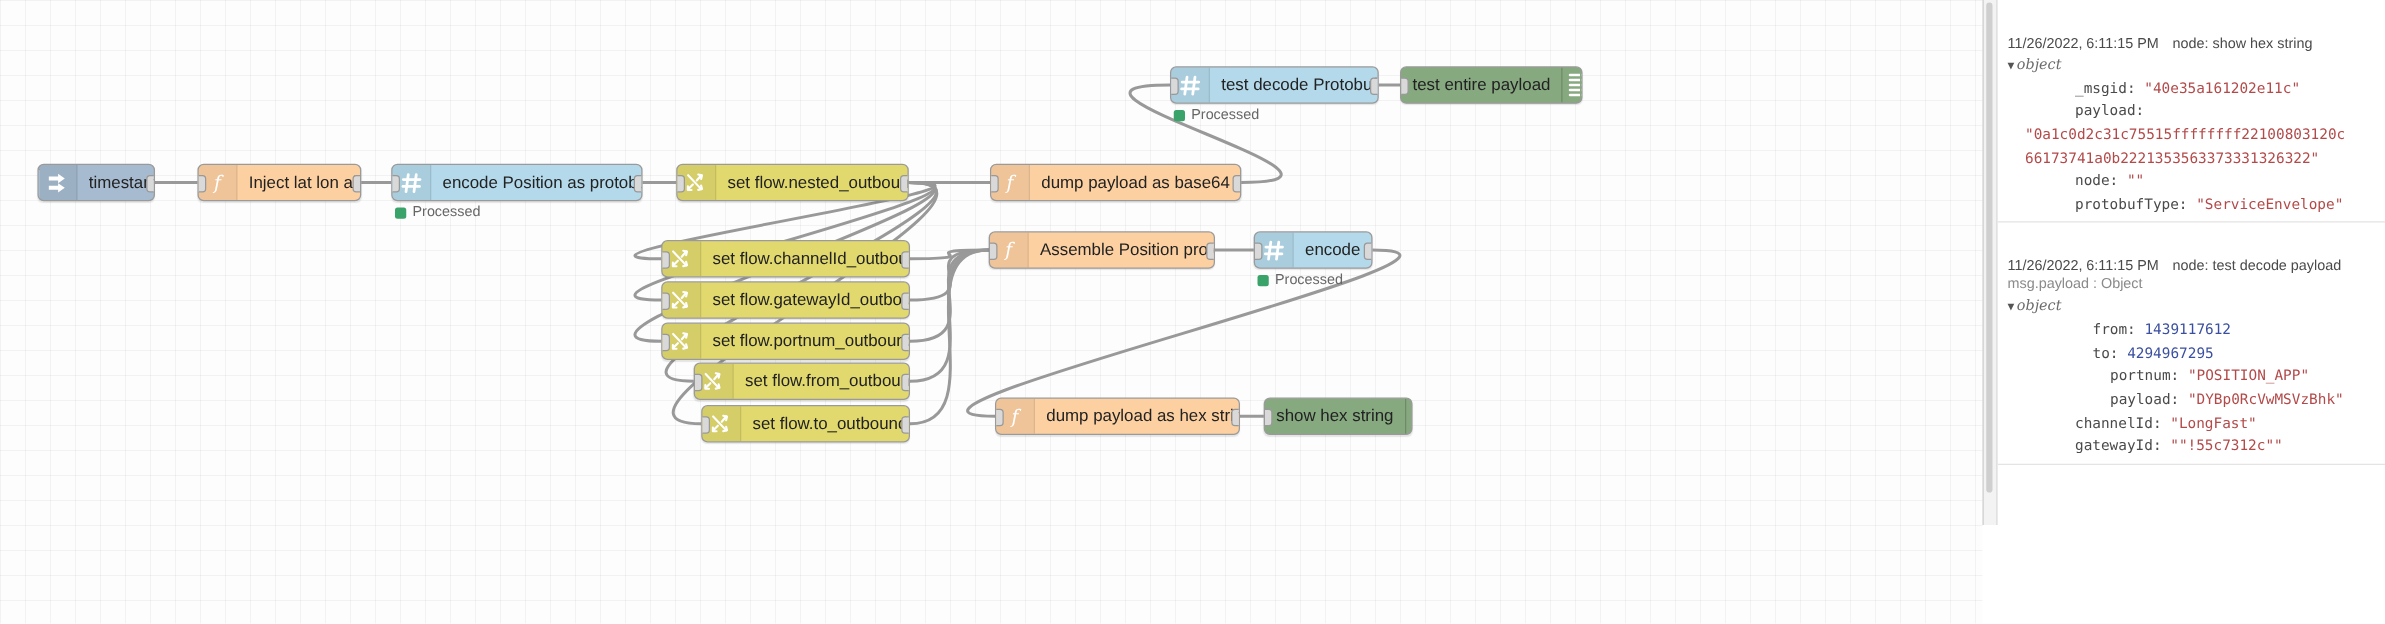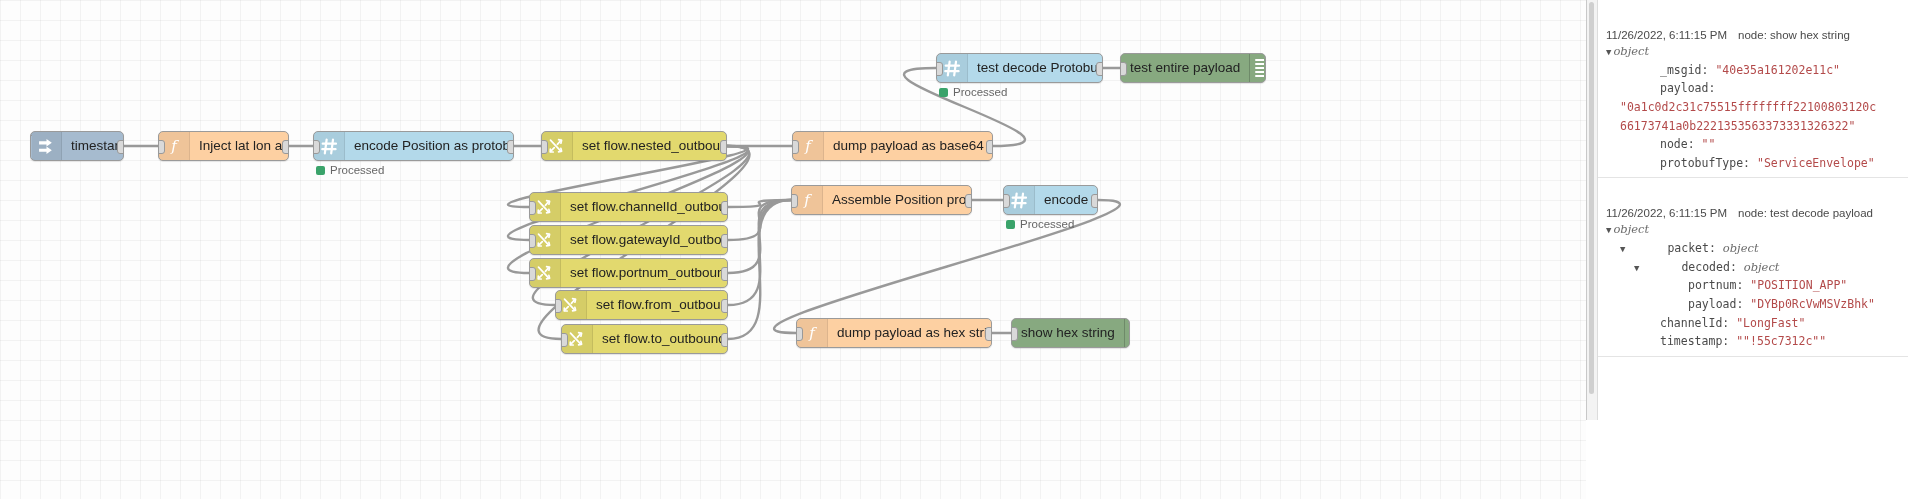--- a/index.html
+++ b/index.html
@@ -420,26 +420,27 @@
             <span class="cont ind2">66173741a0b2221353563373331326322"</span>
             <span class="row ind2"><span class="k">node:</span> <span class="s">""</span></span>
             <span class="row ind2"><span class="k">protobufType:</span> <span class="s">"ServiceEnvelope"</span></span>
           </div>
         </div>
         <div class="dbg-msg">
           <div class="dbg-head">
             <span class="ts">11/26/2022, 6:11:15 PM</span>
             <span class="src">node: test decode payload</span>
           </div>
+          <div class="dbg-topic">msg.payload : Object</div>
           <div class="tree">
             <span class="row ind1"><span class="caret">▼</span><span class="typ">object</span></span>
-            <span class="row ind2"><span class="caret">▼</span><span class="k">packet:</span> <span class="typ">object</span></span>
-            <span class="row ind3"><span class="caret">▼</span><span class="k">decoded:</span> <span class="typ">object</span></span>
+            <span class="row ind3"><span class="k">from:</span> <span class="num">1439117612</span></span>
+            <span class="row ind3"><span class="k">to:</span> <span class="num">4294967295</span></span>
             <span class="row ind4"><span class="k">portnum:</span> <span class="s">"POSITION_APP"</span></span>
             <span class="row ind4"><span class="k">payload:</span> <span class="s">"DYBp0RcVwMSVzBhk"</span></span>
             <span class="row ind2"><span class="k">channelId:</span> <span class="s">"LongFast"</span></span>
-            <span class="row ind2"><span class="k">timestamp:</span> <span class="s">""!55c7312c""</span></span>
+            <span class="row ind2"><span class="k">gatewayId:</span> <span class="s">""!55c7312c""</span></span>
           </div>
         </div>
       </div>
   </div>
 
 </div>
 
 </body></html>

